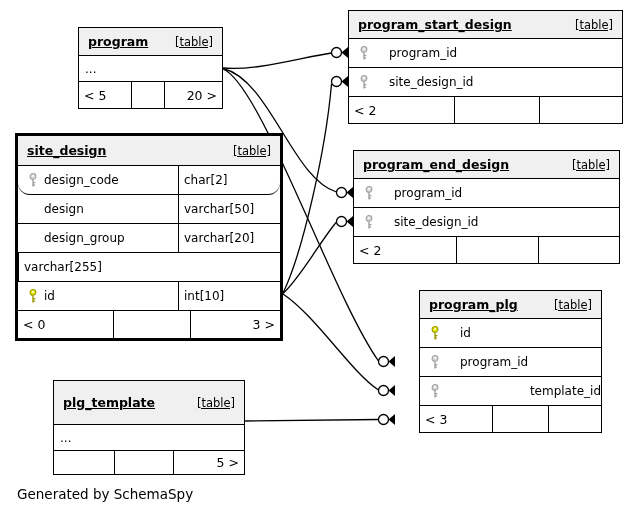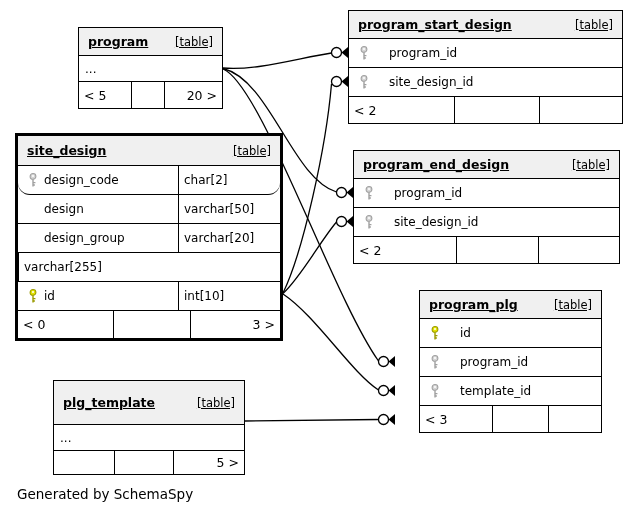--- a/index.html
+++ b/index.html
@@ -197,21 +197,21 @@
           <div class="namecell" style="flex: 1 1 0%;">
             <span class="kicon"><svg viewBox="0 0 10 16" width="10" height="15">
                 <circle cx="5" cy="4.2" r="3.1" fill="#d4d4d4" stroke="#a0a0a0" stroke-width="1.1"></circle>
                 <circle cx="5" cy="3.7" r="1.05" fill="#ffffff"></circle>
                 <path d="M5 7.2 V15 M5 10.8 h2.6 M5 13.4 h2" fill="none" stroke="#a0a0a0" stroke-width="1.5"></path>
               </svg></span>
             <span class="cname" style="margin-left: 40px;">program_id</span>
           </div>
         </div>
         <div class="trow" style="height: 29px;">
-          <div class="namecell" style="flex: 1 1 0%;">
+          <div class="namecell" style="flex: 1 1 0%; justify-content: flex-end;">
             <span class="kicon"><svg viewBox="0 0 10 16" width="10" height="15">
                 <circle cx="5" cy="4.2" r="3.1" fill="#d4d4d4" stroke="#a0a0a0" stroke-width="1.1"></circle>
                 <circle cx="5" cy="3.7" r="1.05" fill="#ffffff"></circle>
                 <path d="M5 7.2 V15 M5 10.8 h2.6 M5 13.4 h2" fill="none" stroke="#a0a0a0" stroke-width="1.5"></path>
               </svg></span>
             <span class="cname" style="margin-left: 40px;">template_id</span>
           </div>
         </div>
         <div class="tfoot" style="height: 26px;">
           <div class="fcell" style="width: 72px;">&lt; 3</div>

